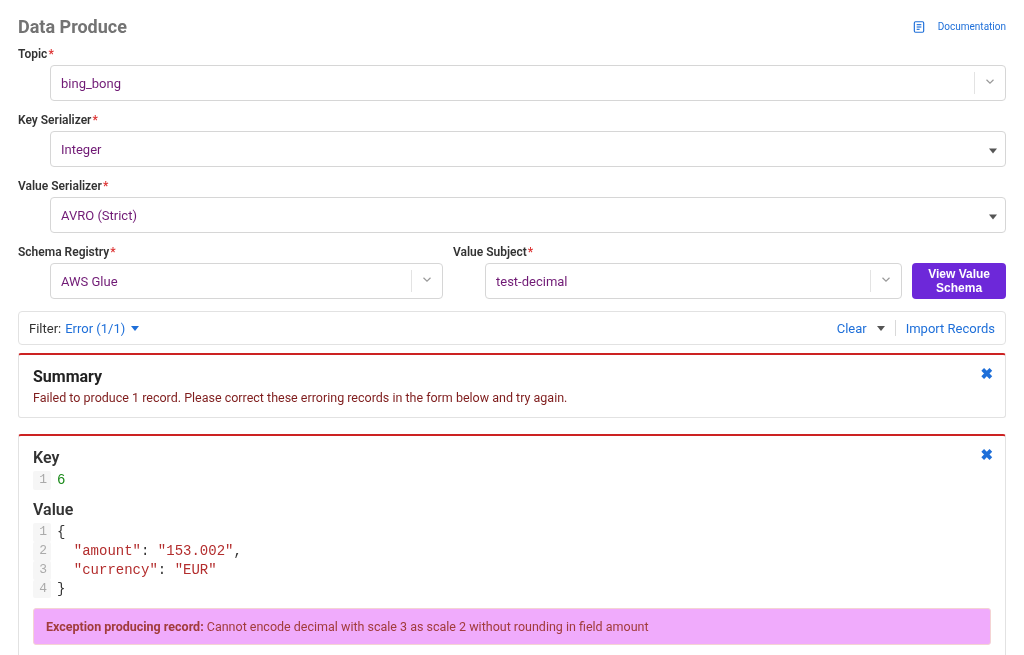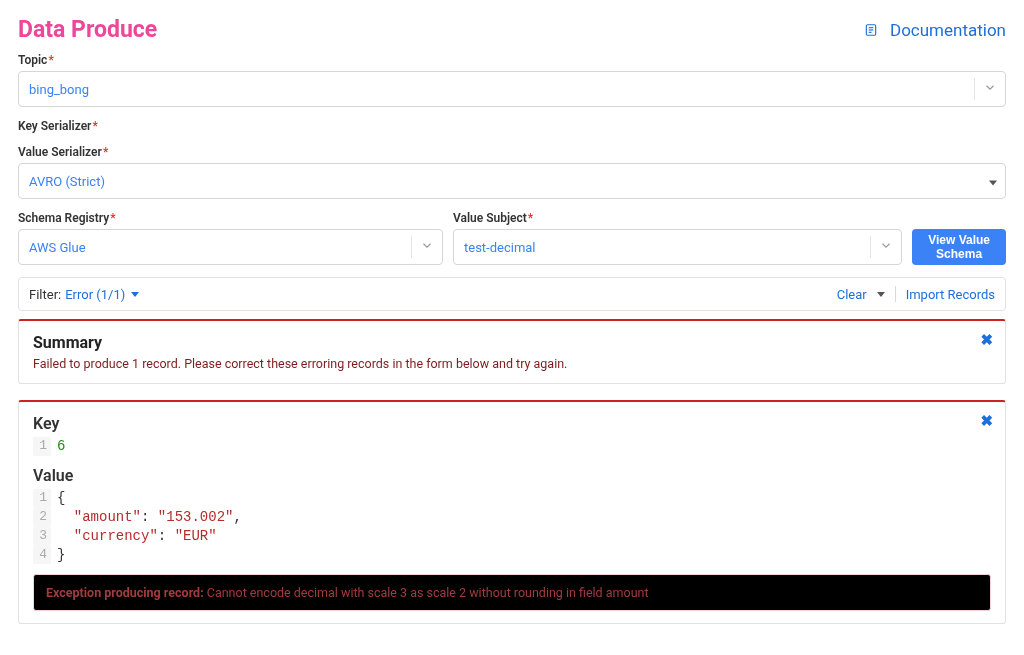--- a/index.html
+++ b/index.html
@@ -1,37 +1,37 @@
 <!DOCTYPE html>
 <html><head>
 <meta charset="utf-8">
 <style>
 * { box-sizing: border-box; margin: 0; padding: 0; }
 body { font-family: -apple-system, BlinkMacSystemFont, "Segoe UI", Roboto, Helvetica, Arial, sans-serif; background: #fff; color: #333; font-size: 13px; padding: 16px 18px; }
 .header-row { display: flex; justify-content: space-between; align-items: center; margin-bottom: 10px; }
-.page-title { font-size: 23px; font-weight: 700; color: #ec4899; }
-.doc-link { color: #1e6fd9; text-decoration: none; font-size: 17px; display: inline-flex; align-items: center; gap: 12px; }
+.page-title { font-size: 18px; font-weight: 700; color: #737373; }
+.doc-link { color: #1e6fd9; text-decoration: none; font-size: 10px; display: inline-flex; align-items: center; gap: 12px; }
 .doc-link svg { width: 14px; height: 14px; }
 
 .field-row { margin-bottom: 12px; }
 .field-row-split { display: flex; gap: 10px; margin-bottom: 12px; }
 .field-col { flex: 1; min-width: 0; }
 .field-col.regfield { flex: 0 0 425px; }
 .field-col.btncol { flex: 0 0 auto; }
 
 .label { font-size: 12px; font-weight: 600; color: #333; margin-bottom: 4px; display: block; }
 .req { color: #d33; margin-left: 1px; }
 
-.select { position: relative; display: flex; align-items: center; border: 1px solid #d6d6d6; border-radius: 4px; background: #fff; height: 36px; padding: 0 36px 0 10px; font-size: 13px; color: #3b82f6; cursor: pointer; }
+.select { position: relative; display: flex; align-items: center; border: 1px solid #d6d6d6; border-radius: 4px; background: #fff; height: 36px; padding: 0 36px 0 10px; font-size: 13px; color: #701a75; cursor: pointer; margin-left: 32px; }
 .select .divider { position: absolute; right: 30px; top: 6px; bottom: 6px; width: 1px; background: #e3e3e3; }
 .select .chev { position: absolute; right: 8px; top: 50%; transform: translateY(-50%); color: #888; }
 
 .caret-down { width: 0; height: 0; border-left: 4px solid transparent; border-right: 4px solid transparent; border-top: 5px solid #555; display: inline-block; }
 
-.view-schema-btn { background: #3b82f6; color: #fff; border: none; border-radius: 4px; height: 36px; padding: 0 16px; font-size: 12px; font-weight: 600; line-height: 1.2; text-align: center; cursor: pointer; }
+.view-schema-btn { background: #6d28d9; color: #fff; border: none; border-radius: 4px; height: 36px; padding: 0 16px; font-size: 12px; font-weight: 600; line-height: 1.2; text-align: center; cursor: pointer; }
 
 .filter-bar { display: flex; align-items: center; border: 1px solid #e2e2e2; border-radius: 4px; padding: 8px 10px; margin-bottom: 8px; font-size: 13px; }
 .filter-bar .fl-label { color: #333; font-weight: 400; margin-right: 4px; }
 .filter-bar .fl-link { color: #1e6fd9; cursor: pointer; display: inline-flex; align-items: center; gap: 6px; }
 .filter-bar .fl-link .tri { border-top-color: #1e6fd9; }
 .filter-bar .right { margin-left: auto; display: flex; align-items: center; gap: 10px; }
 .filter-bar .right .sep { width: 1px; height: 16px; background: #d9d9d9; }
 .filter-bar .clear-link, .filter-bar .import-link { color: #1e6fd9; cursor: pointer; display: inline-flex; align-items: center; gap: 10px; }
 
 .summary-box { border: 1px solid #e2e2e2; border-top: 2px solid #c22; border-radius: 3px; padding: 12px 14px; margin-top: 2px; position: relative; }
@@ -45,21 +45,21 @@
 .code-block { font-family: "SFMono-Regular", Consolas, "Liberation Mono", Menlo, monospace; font-size: 14px; line-height: 1.35; margin-bottom: 10px; }
 .code-line { display: flex; }
 .gutter { width: 18px; text-align: right; color: #aaa; background: #f6f6f6; padding-right: 4px; margin-right: 6px; border-radius: 2px; font-size: 13px; user-select: none; }
 .code-text { white-space: pre; }
 .tok-num { color: #1a8a1a; }
 .tok-brace { color: #333; }
 .tok-key { color: #b32d2d; }
 .tok-str { color: #b32d2d; }
 .tok-colon, .tok-comma { color: #333; }
 
-.error-box { background: #000000; border: 1px solid #f4d3d3; border-radius: 3px; padding: 10px 12px; color: #a13c3c; font-size: 12.5px; margin-top: 6px; }
+.error-box { background: #f0abfc; border: 1px solid #f4d3d3; border-radius: 3px; padding: 10px 12px; color: #a13c3c; font-size: 12.5px; margin-top: 6px; }
 .error-box strong { font-weight: 700; }
 
 .chev-svg { width: 14px; height: 14px; }
 </style>
 </head>
 <body>
 
 <div class="header-row">
   <div class="page-title">Data Produce</div>
   <a href="#" class="doc-link">
@@ -81,20 +81,24 @@
     <span class="chev">
       <svg class="chev-svg" viewBox="0 0 24 24" fill="none" stroke="#999" stroke-width="2">
           <polyline points="6 9 12 15 18 9"></polyline>
         </svg>
     </span>
   </div>
 </div>
 
 <div class="field-row">
   <label class="label"><span>Key Serializer</span><span class="req">*</span></label>
+  <div class="select caret-only">
+    <span>Integer</span>
+    <span class="chev"><span class="caret-down"></span></span>
+  </div>
 </div>
 
 <div class="field-row">
   <label class="label"><span>Value Serializer</span><span class="req">*</span></label>
   <div class="select caret-only">
     <span>AVRO (Strict)</span>
     <span class="chev"><span class="caret-down"></span></span>
   </div>
 </div>
 

